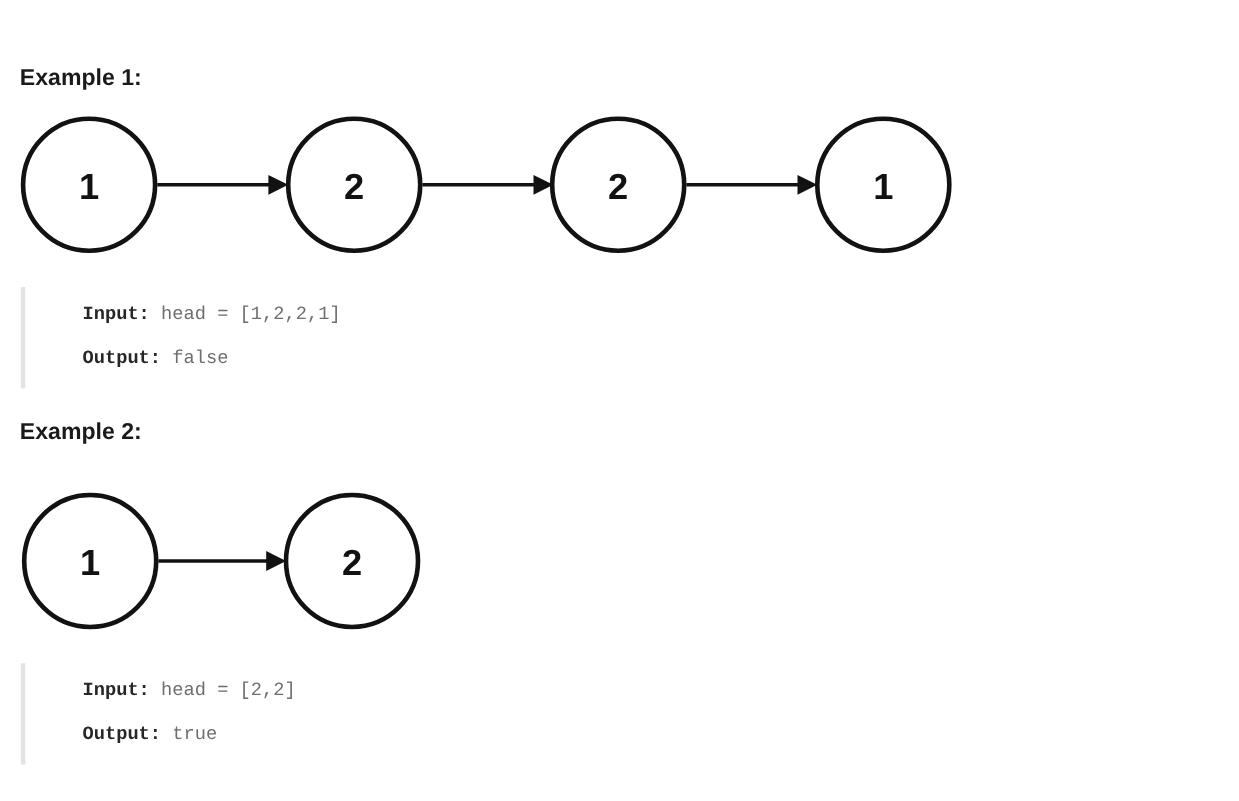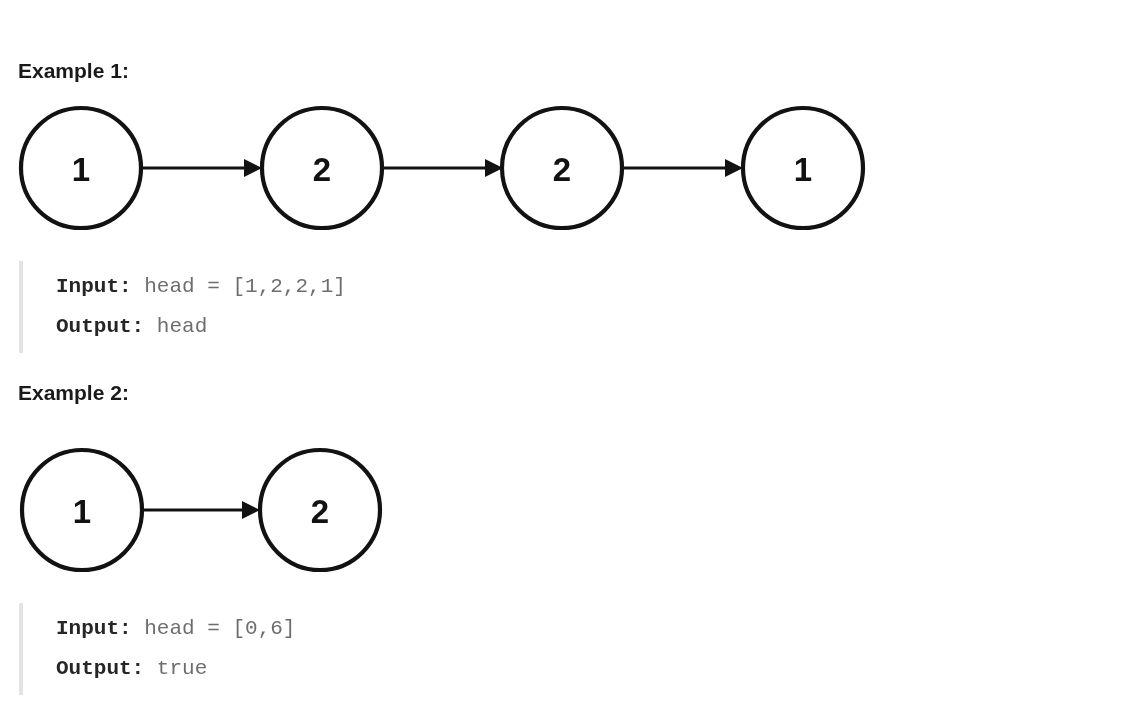--- a/index.html
+++ b/index.html
@@ -75,24 +75,25 @@
     left: 19px;
     border-left: 4px solid #e3e3e3;
     padding: 6px 0 6px 33px;
     box-sizing: border-box;
   }
   #code-1 { top: 261px; }
   #code-2 { top: 603px; }
 
   .code-line {
     font-family: "Liberation Mono", "DejaVu Sans Mono", monospace;
-    font-size: 21px;
+    font-size: 17px;
     line-height: 40px;
     white-space: pre;
     color: #6e6e6e;
+    margin-left: 19px;
   }
   .code-key {
     color: #262626;
     font-weight: bold;
   }
   .code-val {
     color: #6e6e6e;
     font-weight: normal;
   }
 </style>
@@ -131,21 +132,21 @@
       </g>
       <g>
         <circle class="node-circle" cx="803" cy="73" r="60"></circle>
         <text class="node-label" x="803" y="74">1</text>
       </g>
     </svg>
   </div>
 
   <div class="code-block" id="code-1">
     <div class="code-line"><span class="code-key">Input:</span><span class="code-val"> head = [1,2,2,1]</span></div>
-    <div class="code-line"><span class="code-key">Output:</span><span class="code-val"> head</span></div>
+    <div class="code-line"><span class="code-key">Output:</span><span class="code-val"> false</span></div>
   </div>
 
   <h3 class="example-heading" id="heading-2">Example 2:</h3>
 
   <div class="linked-list" id="diagram-2">
     <svg width="900" height="150" viewBox="0 0 900 150" xmlns="http://www.w3.org/2000/svg">
       <g>
         <line class="edge-line" x1="144" y1="73" x2="243" y2="73"></line>
         <polygon class="edge-head" points="242,64 260,73 242,82"></polygon>
       </g>
@@ -155,17 +156,17 @@
         <text class="node-label" x="82" y="74">1</text>
       </g>
       <g>
         <circle class="node-circle" cx="320" cy="73" r="60"></circle>
         <text class="node-label" x="320" y="74">2</text>
       </g>
     </svg>
   </div>
 
   <div class="code-block" id="code-2">
-    <div class="code-line"><span class="code-key">Input:</span><span class="code-val"> head = [0,6]</span></div>
+    <div class="code-line"><span class="code-key">Input:</span><span class="code-val"> head = [2,2]</span></div>
     <div class="code-line"><span class="code-key">Output:</span><span class="code-val"> true</span></div>
   </div>
 
 </div>
 
 </body></html>

